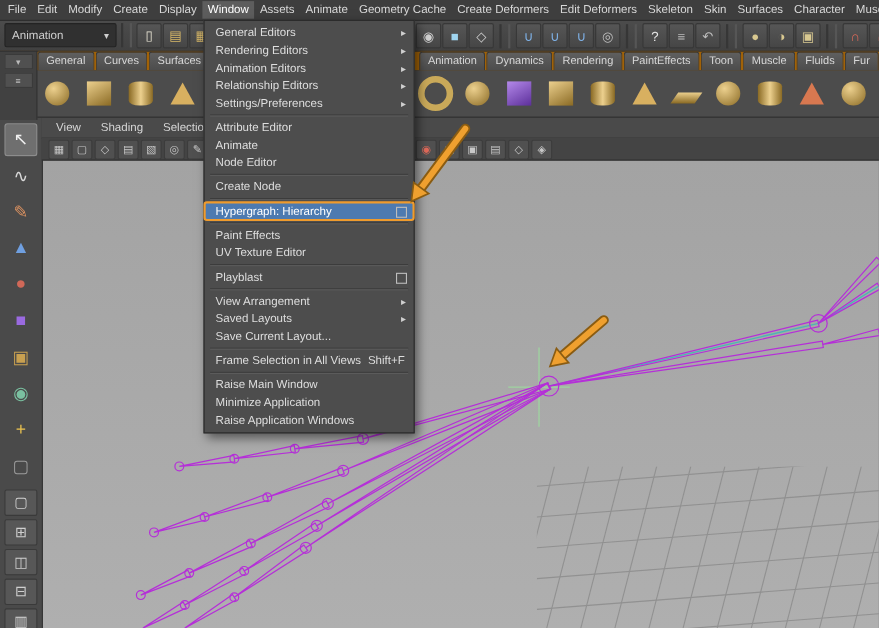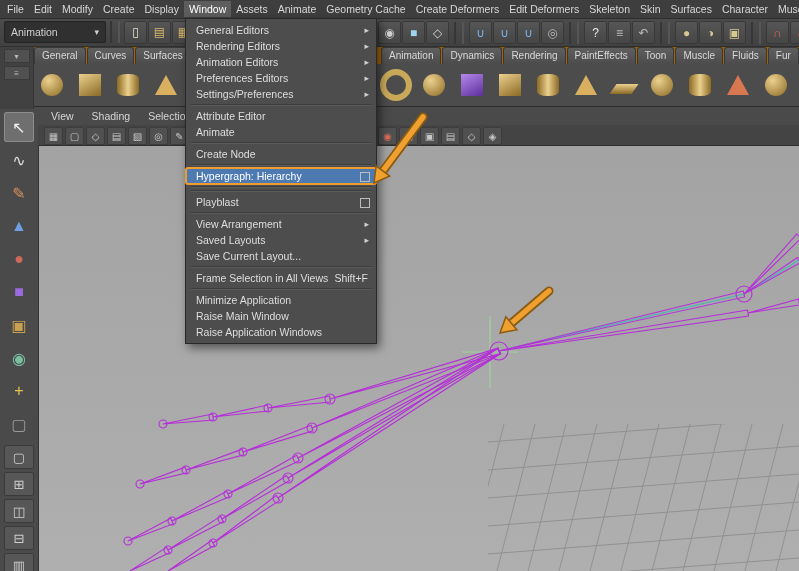--- a/index.html
+++ b/index.html
@@ -433,44 +433,53 @@
       </div>
       <div class="wm-item">
         <span class="wm-label">Rendering Editors</span>
         <span class="wm-arrow">▸</span>
       </div>
       <div class="wm-item">
         <span class="wm-label">Animation Editors</span>
         <span class="wm-arrow">▸</span>
       </div>
       <div class="wm-item">
-        <span class="wm-label">Preferences Editors</span>
+        <span class="wm-label">Relationship Editors</span>
         <span class="wm-arrow">▸</span>
       </div>
       <div class="wm-item">
         <span class="wm-label">Settings/Preferences</span>
         <span class="wm-arrow">▸</span>
       </div>
       <div class="wm-sep"></div>
       <div class="wm-item">
         <span class="wm-label">Attribute Editor</span>
       </div>
       <div class="wm-item">
         <span class="wm-label">Animate</span>
+      </div>
+      <div class="wm-item">
+        <span class="wm-label">Node Editor</span>
       </div>
       <div class="wm-sep"></div>
       <div class="wm-item">
         <span class="wm-label">Create Node</span>
       </div>
       <div class="wm-sep"></div>
       <div class="wm-item hl">
         <span class="wm-label">Hypergraph: Hierarchy</span>
         <span class="wm-obox"></span>
       </div>
       <div class="wm-sep"></div>
+      <div class="wm-item">
+        <span class="wm-label">Paint Effects</span>
+      </div>
+      <div class="wm-item">
+        <span class="wm-label">UV Texture Editor</span>
+      </div>
       <div class="wm-sep"></div>
       <div class="wm-item">
         <span class="wm-label">Playblast</span>
         <span class="wm-obox"></span>
       </div>
       <div class="wm-sep"></div>
       <div class="wm-item">
         <span class="wm-label">View Arrangement</span>
         <span class="wm-arrow">▸</span>
       </div>
@@ -481,24 +490,24 @@
       <div class="wm-item">
         <span class="wm-label">Save Current Layout...</span>
       </div>
       <div class="wm-sep"></div>
       <div class="wm-item">
         <span class="wm-label">Frame Selection in All Views</span>
         <span class="wm-shortcut">Shift+F</span>
       </div>
       <div class="wm-sep"></div>
       <div class="wm-item">
+        <span class="wm-label">Raise Main Window</span>
+      </div>
+      <div class="wm-item">
         <span class="wm-label">Minimize Application</span>
-      </div>
-      <div class="wm-item">
-        <span class="wm-label">Raise Main Window</span>
       </div>
       <div class="wm-item">
         <span class="wm-label">Raise Application Windows</span>
       </div>
     </div>
 
   <svg id="overlay" width="799" height="571">
       <g>
         <line x1="423" y1="117" x2="382.94149997398733" y2="170.95634697381297" stroke="#8a5c12" stroke-width="9" stroke-linecap="round"></line>
         <line x1="423" y1="117" x2="382.94149997398733" y2="170.95634697381297" stroke="#efa02f" stroke-width="5.5" stroke-linecap="round"></line>

